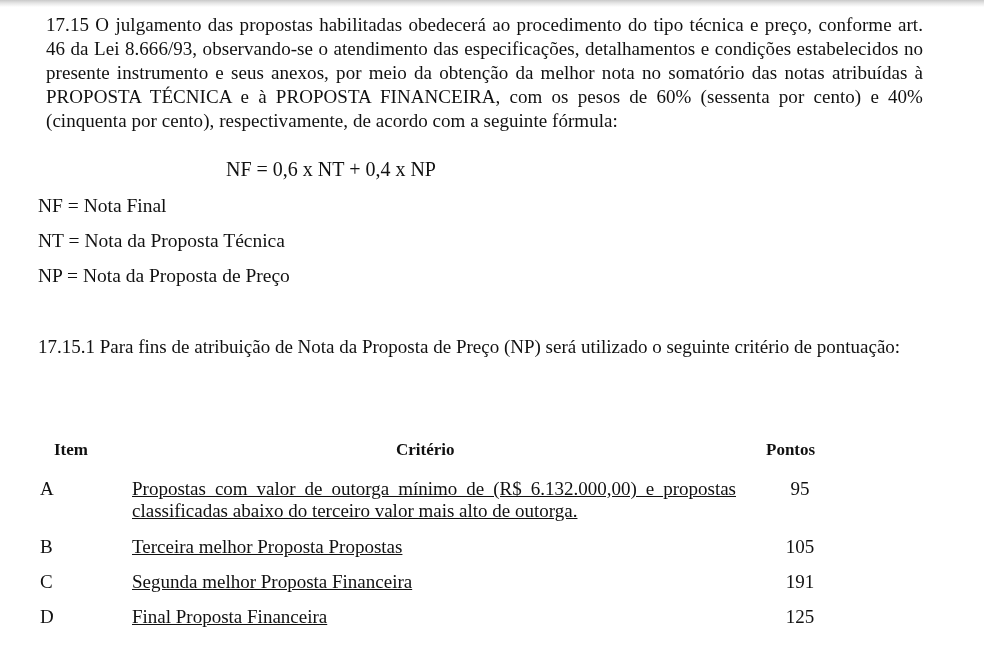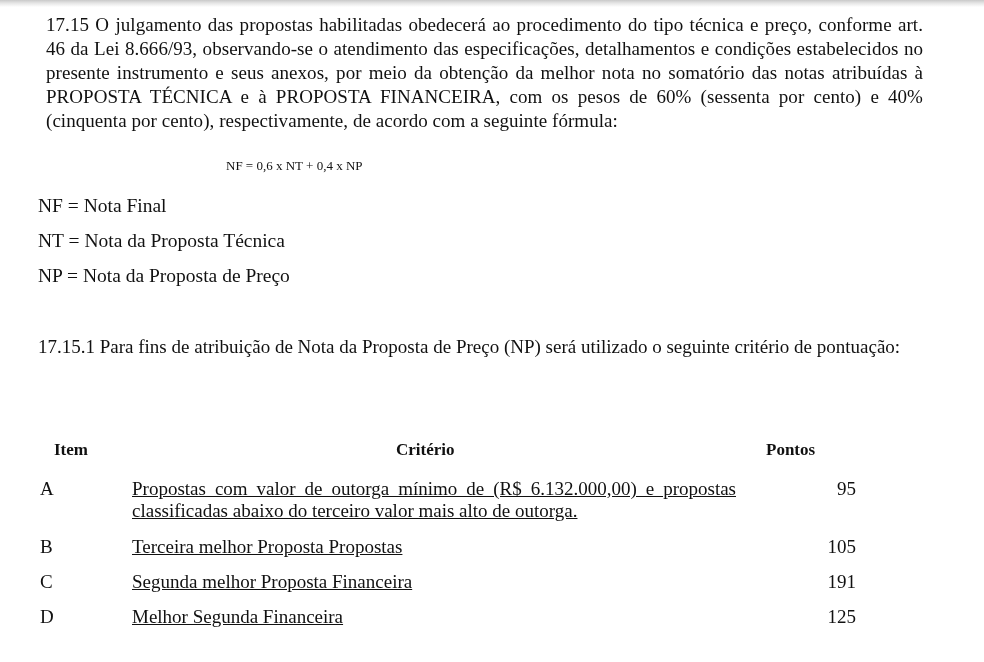--- a/index.html
+++ b/index.html
@@ -31,21 +31,21 @@
       font-size: 19px;
       line-height: 24px;
       text-align: justify;
       margin: 8px;
       letter-spacing: 0.05px;
     }
     .formula {
       position: absolute;
       left: 226px;
       top: 158px;
-      font-size: 13px;
+      font-size: 20px;
       white-space: nowrap;
     }
     .def {
       position: absolute;
       left: 38px;
       font-size: 19.5px;
       white-space: nowrap;
     }
     .def-nf { top: 195px; }
     .def-nt { top: 230px; }
@@ -95,24 +95,24 @@
       position: absolute;
       left: 132px;
       top: 0;
       width: 604px;
       line-height: 22px;
       text-align: justify;
       text-decoration: underline;
     }
     .cell-pts {
       position: absolute;
-      left: 796px;
+      left: 770px;
       width: 60px;
       top: 0;
-      text-align: right;
+      text-align: center;
     }
     .row-a { top: 478px; }
     .row-b { top: 536px; }
     .row-c { top: 571px; }
     .row-d { top: 606px; }
   </style>
 </head>
 <body>
 
 <div class="top-shadow"></div>
@@ -147,16 +147,16 @@
   </div>
 
   <div class="row row-c">
     <div class="cell-item">C</div>
     <div class="cell-crit">Segunda melhor Proposta Financeira</div>
     <div class="cell-pts">191</div>
   </div>
 
   <div class="row row-d">
     <div class="cell-item">D</div>
-    <div class="cell-crit">Melhor Segunda Financeira</div>
+    <div class="cell-crit">Final Proposta Financeira</div>
     <div class="cell-pts">125</div>
   </div>
 </div>
 
 </body></html>

